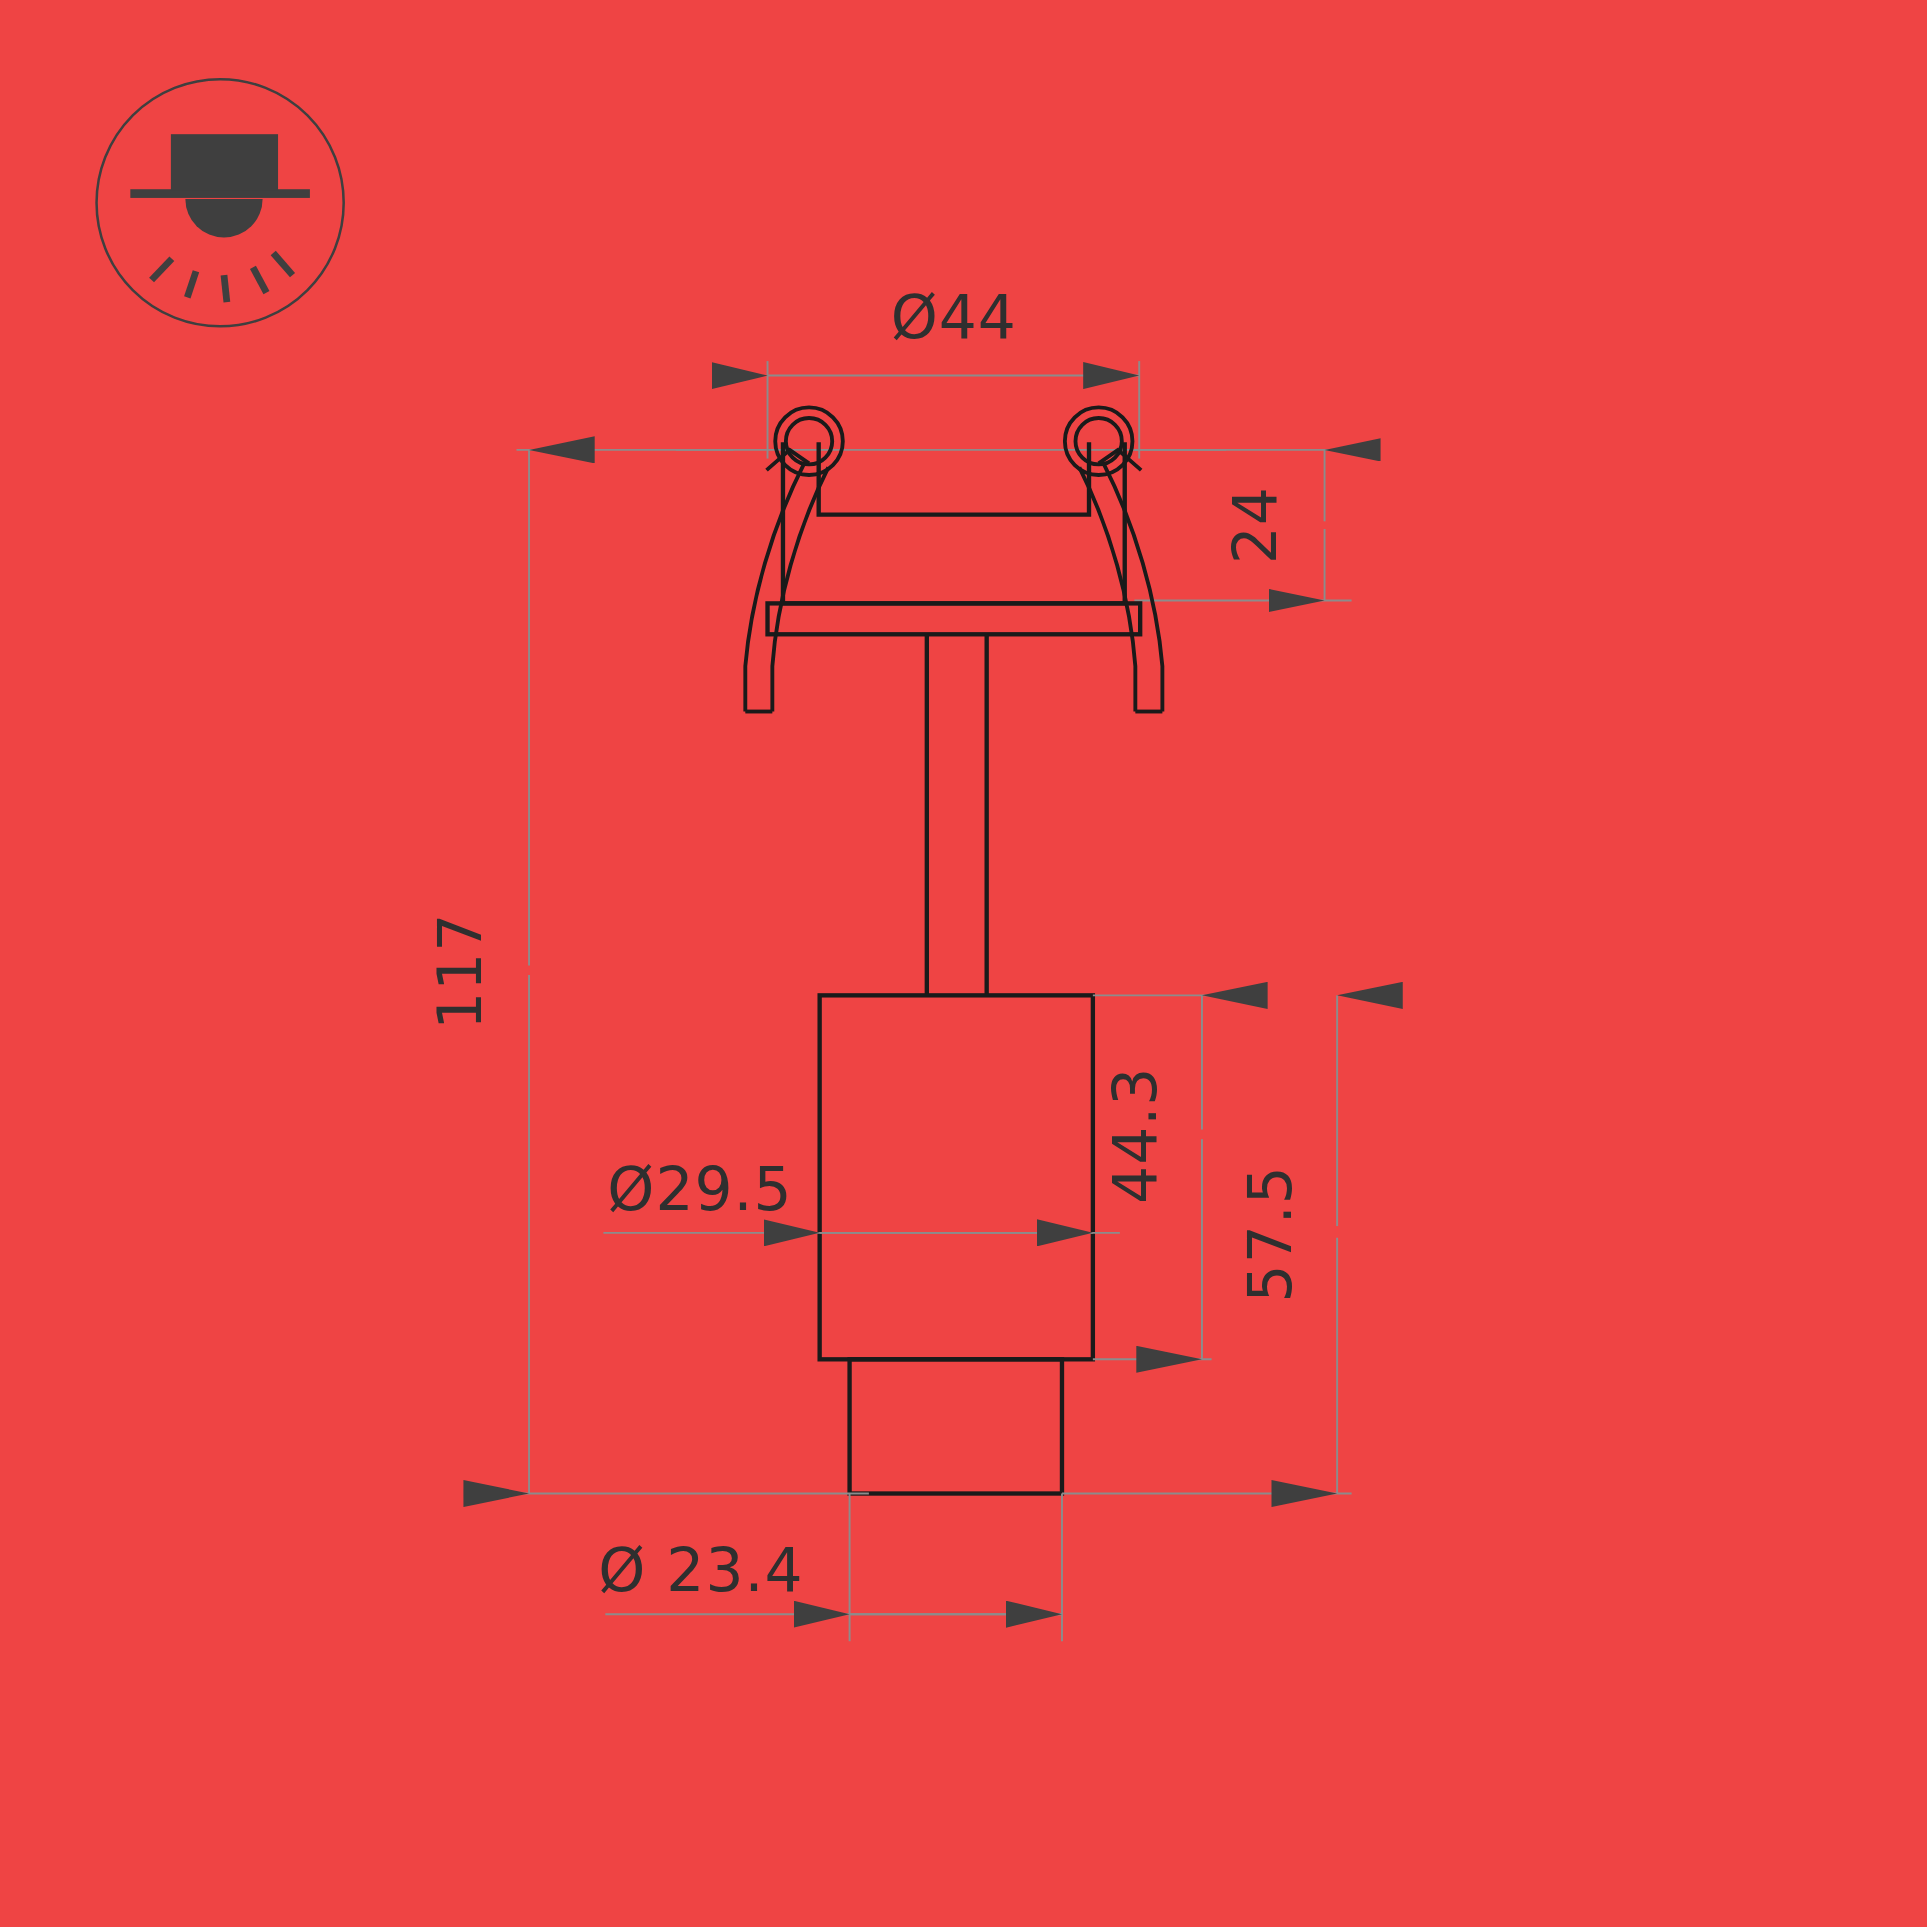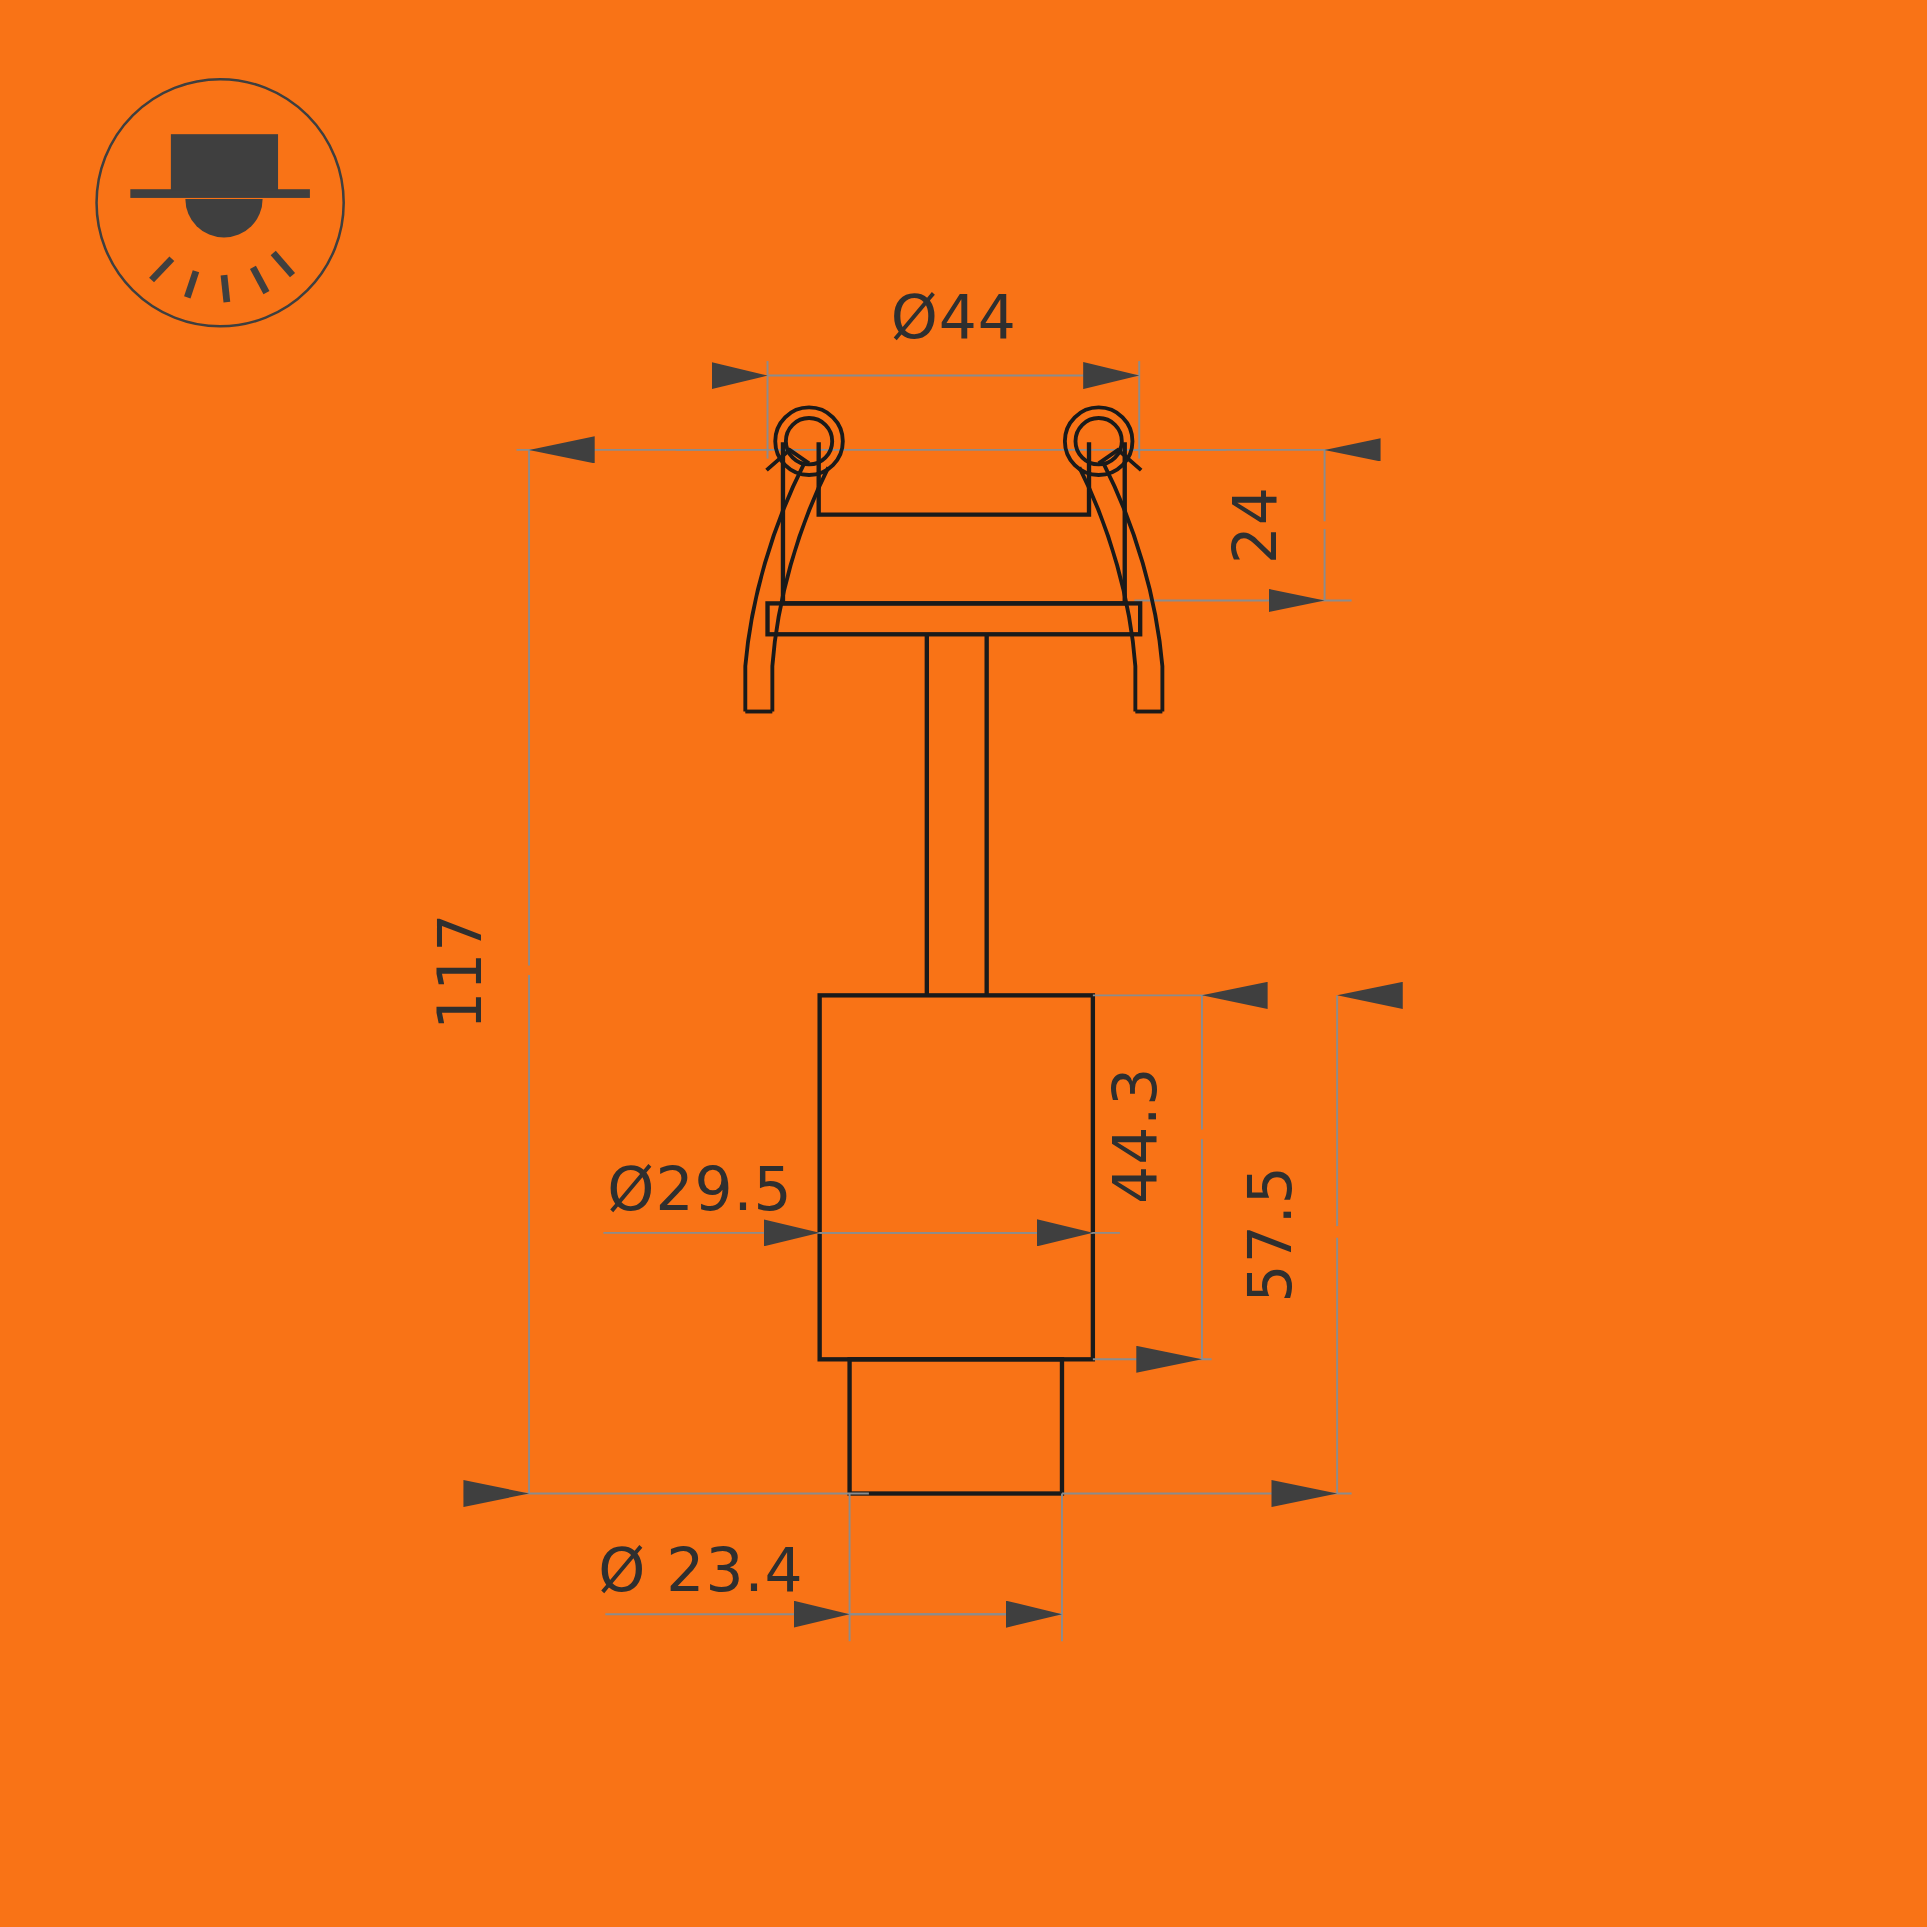--- a/index.html
+++ b/index.html
@@ -7,21 +7,21 @@
     padding: 0;
     background: #ffffff;
   }
   body {
     font-family: "DejaVu Sans", sans-serif;
   }
   #sheet {
     position: relative;
     width: 1927px;
     height: 1927px;
-    background: #f97316;
+    background: #ef4444;
     overflow: hidden;
   }
   #sheet svg {
     position: absolute;
     left: 0;
     top: 0;
     width: 1927px;
     height: 1927px;
   }
   .dim-text {

